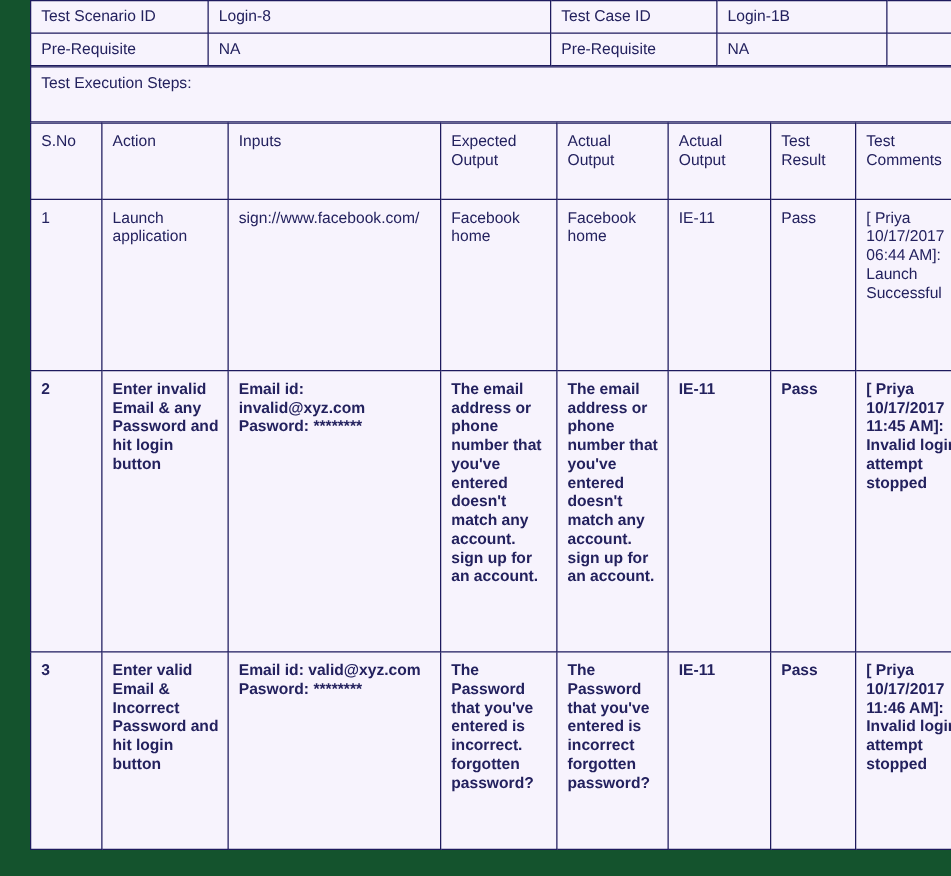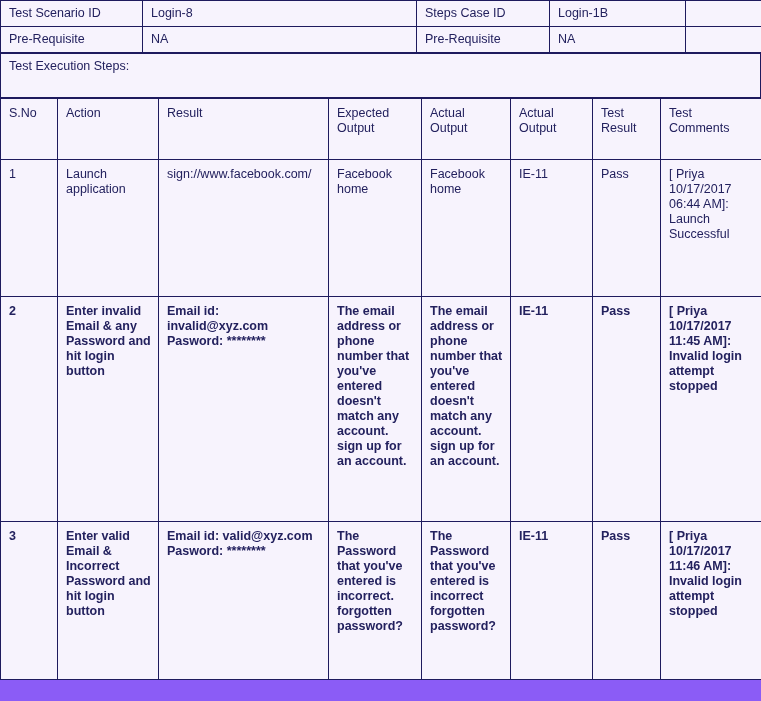--- a/index.html
+++ b/index.html
@@ -12,22 +12,23 @@
     width: 761px;
     height: 701px;
     font-family: "Liberation Sans", sans-serif;
     color: #23215e;
     overflow: hidden;
   }
   .doc {
     width: 761px;
     height: 701px;
     box-sizing: border-box;
-    background: #8b5cf6;
+    background: #14532d;
     position: relative;
+    padding-left: 24px;
   }
   table {
     border-collapse: collapse;
     table-layout: fixed;
     width: 761px;
     background: #f7f3fd;
   }
   table.header-table td {
     border: 1px solid #1e1a5e;
     vertical-align: top;
@@ -106,21 +107,21 @@
       <col class="c-label">
         <col class="c-value">
         <col class="c-label2">
         <col class="c-value2">
         <col class="c-blank">
     </colgroup>
     <tbody>
       <tr>
         <td>Test Scenario ID</td>
         <td>Login-8</td>
-        <td>Steps Case ID</td>
+        <td>Test Case ID</td>
         <td>Login-1B</td>
         <td class="blank-cell"></td>
       </tr>
       <tr>
         <td>Pre-Requisite</td>
         <td>NA</td>
         <td>Pre-Requisite</td>
         <td>NA</td>
         <td class="blank-cell"></td>
       </tr>
@@ -143,21 +144,21 @@
         <col class="h-exp">
       <col class="h-act1">
         <col class="h-act2">
         <col class="h-res">
         <col class="h-com">
     </colgroup>
     <thead>
       <tr>
         <th>S.No</th>
         <th>Action</th>
-        <th>Result</th>
+        <th>Inputs</th>
         <th>Expected Output</th>
         <th>Actual Output</th>
         <th>Actual Output</th>
         <th>Test Result</th>
         <th>Test Comments</th>
       </tr>
     </thead>
     <tbody>
       <tr class="step-row-plain r1">
         <td>1</td>

